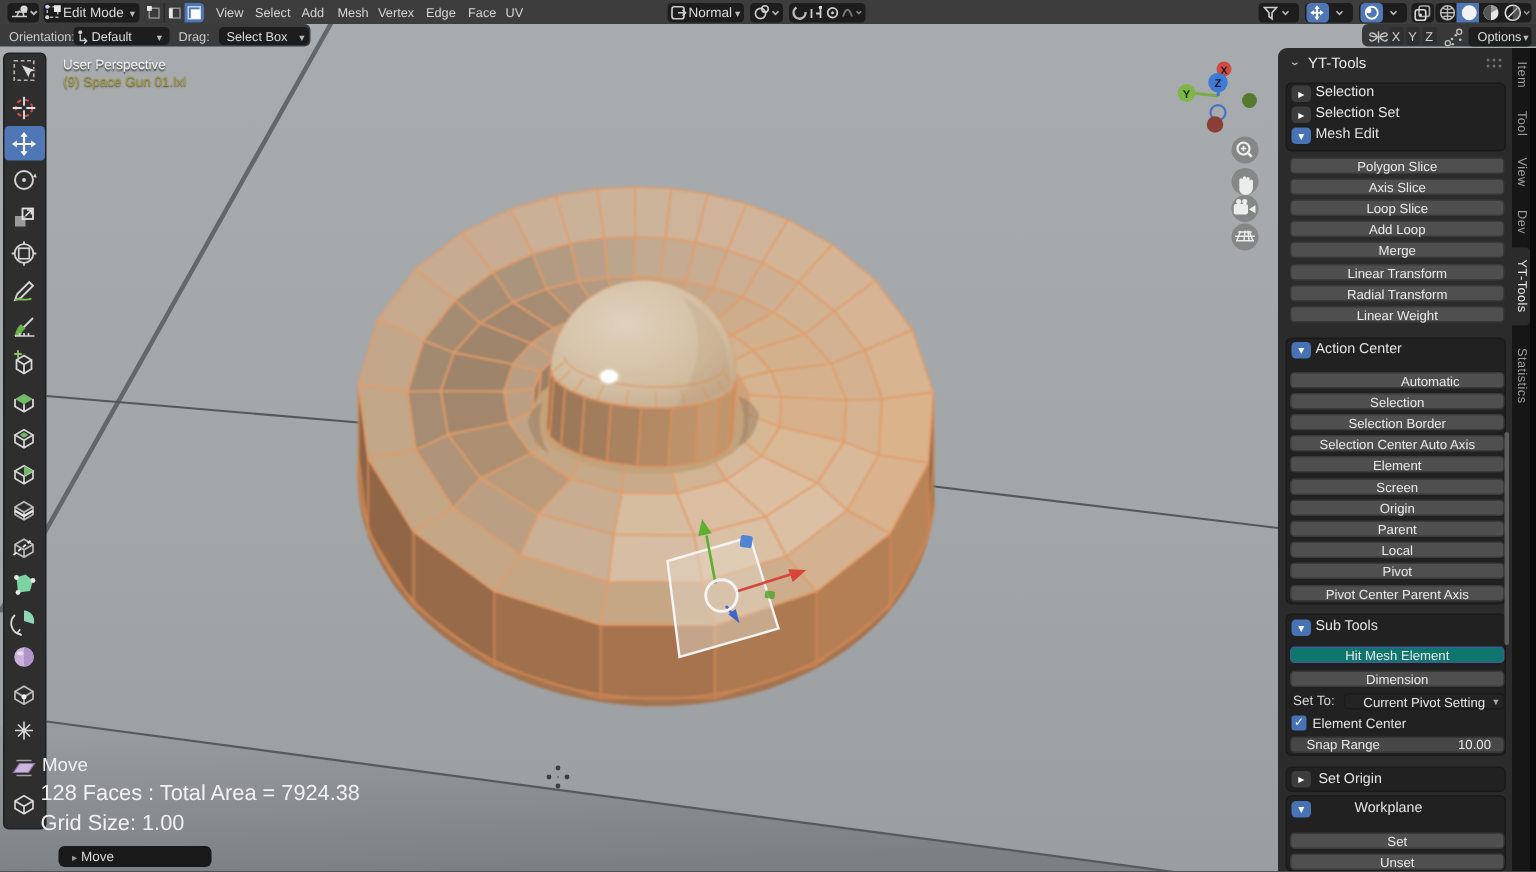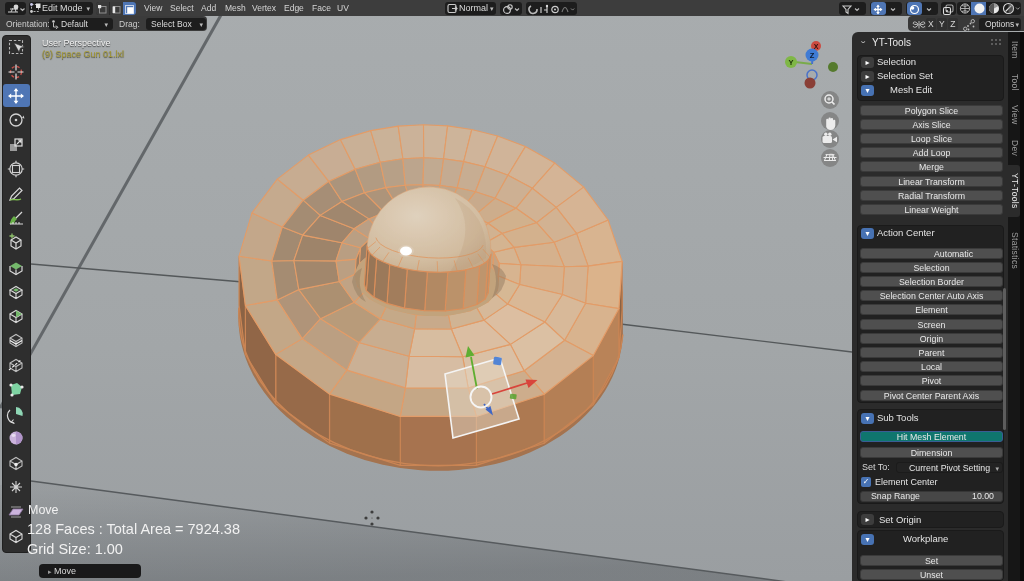--- a/index.html
+++ b/index.html
@@ -502,21 +502,21 @@
           <circle cx="6" cy="6" r="1"></circle>
           <circle cx="10" cy="6" r="1"></circle>
         </g>
       </svg>
 <div class="grpbox" style="top:23px;height:46px;"></div>
 <div class="tri gray" style="left:9px;top:24.5px;">▸</div>
 <div class="phead" style="left:25px;top:24.0px;">Selection</div>
 <div class="tri gray" style="left:9px;top:38.5px;">▸</div>
 <div class="phead" style="left:25px;top:38.0px;">Selection Set</div>
 <div class="tri blue" style="left:9px;top:52.5px;">▾</div>
-<div class="phead" style="left:25px;top:52.0px;margin-left:13px;">Mesh Edit</div>
+<div class="phead" style="left:25px;top:52.0px;">Mesh Edit</div>
 <div class="pbtn" style="top:72.5px;">Polygon Slice</div>
 <div class="pbtn" style="top:86.7px;">Axis Slice</div>
 <div class="pbtn" style="top:100.9px;">Loop Slice</div>
 <div class="pbtn" style="top:115.1px;">Add Loop</div>
 <div class="pbtn" style="top:129.3px;">Merge</div>
 <div class="pbtn" style="top:143.5px;">Linear Transform</div>
 <div class="pbtn" style="top:157.7px;">Radial Transform</div>
 <div class="pbtn" style="top:171.9px;">Linear Weight</div>
 <div class="grpbox" style="top:193px;height:178px;"></div>
 <div class="tri blue" style="left:9px;top:195.5px;">▾</div>

